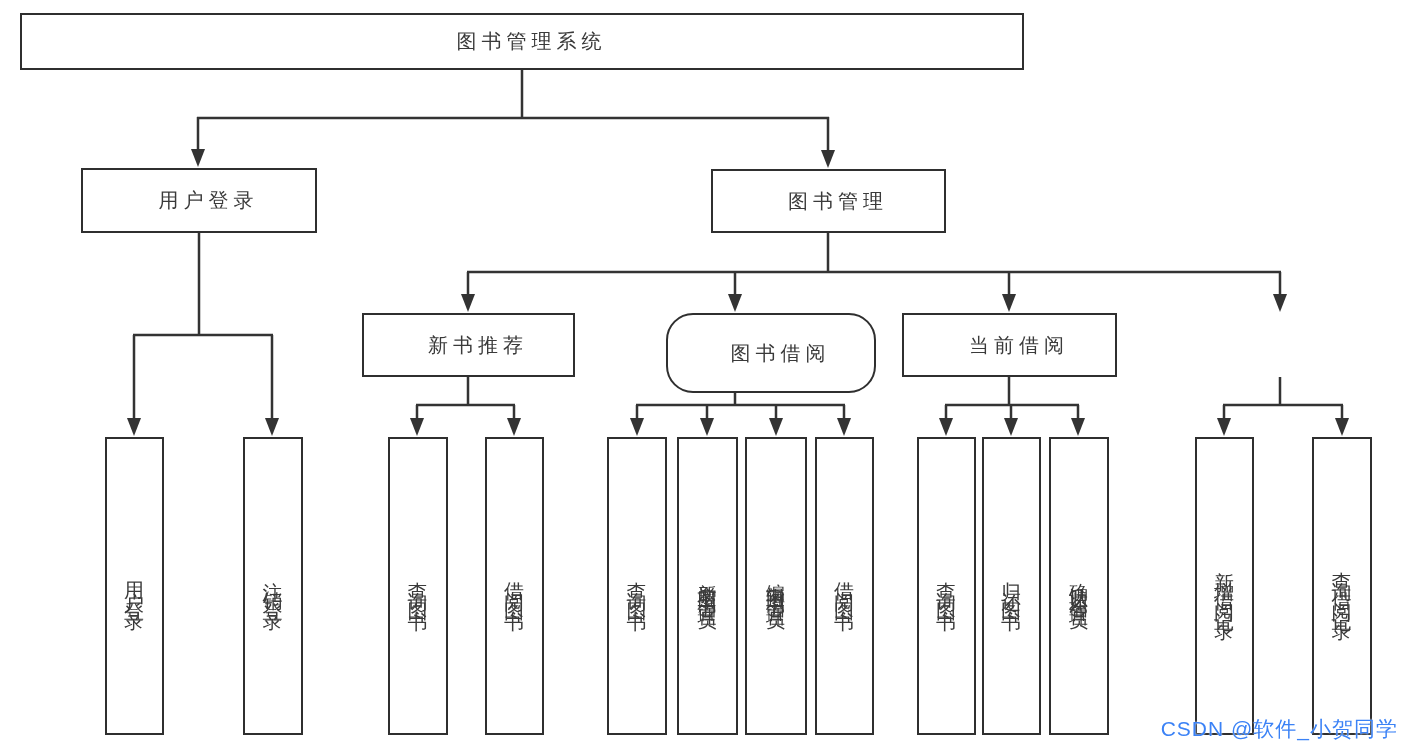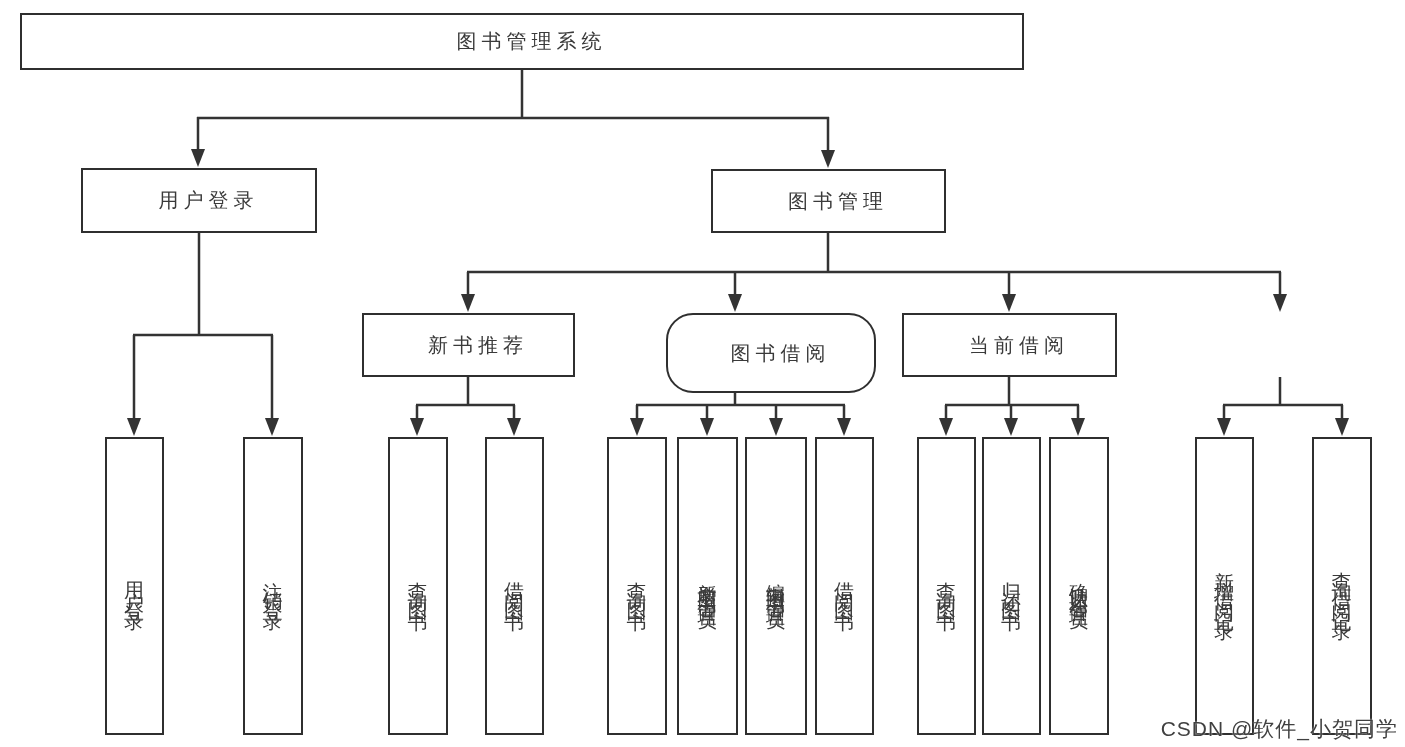--- a/index.html
+++ b/index.html
@@ -41,21 +41,21 @@
     line-height: 1;
     padding: 6px 0;
   }
   .leaf.tight { letter-spacing: 4px; font-size: 19px; }
   .watermark {
     position: absolute;
     right: 7px;
     bottom: 4px;
     font-size: 21px;
     letter-spacing: 1px;
-    color: #404040;
+    color: #3b82f6;
     text-shadow: 0 0 2px #ffffff;
     z-index: 5;
   }
 </style>
 </head>
 <body>
 
 <div class="canvas">
 
   <svg class="connectors" viewBox="0 0 1405 747" xmlns="http://www.w3.org/2000/svg">

